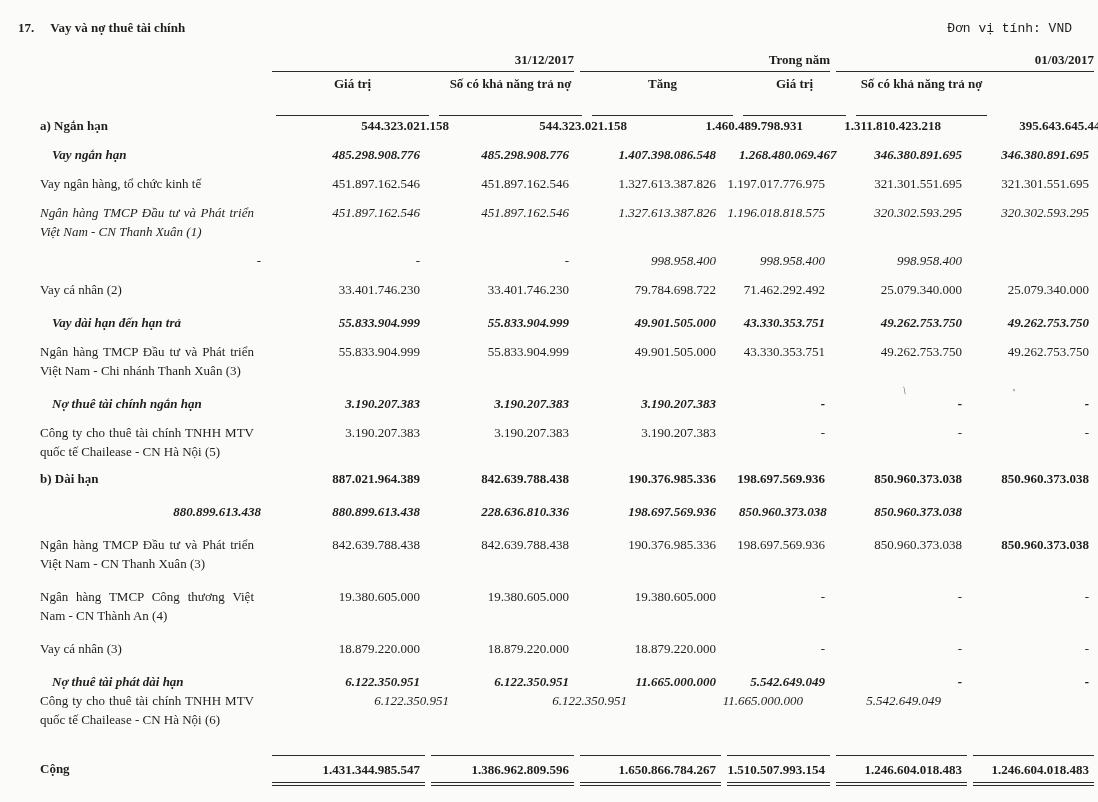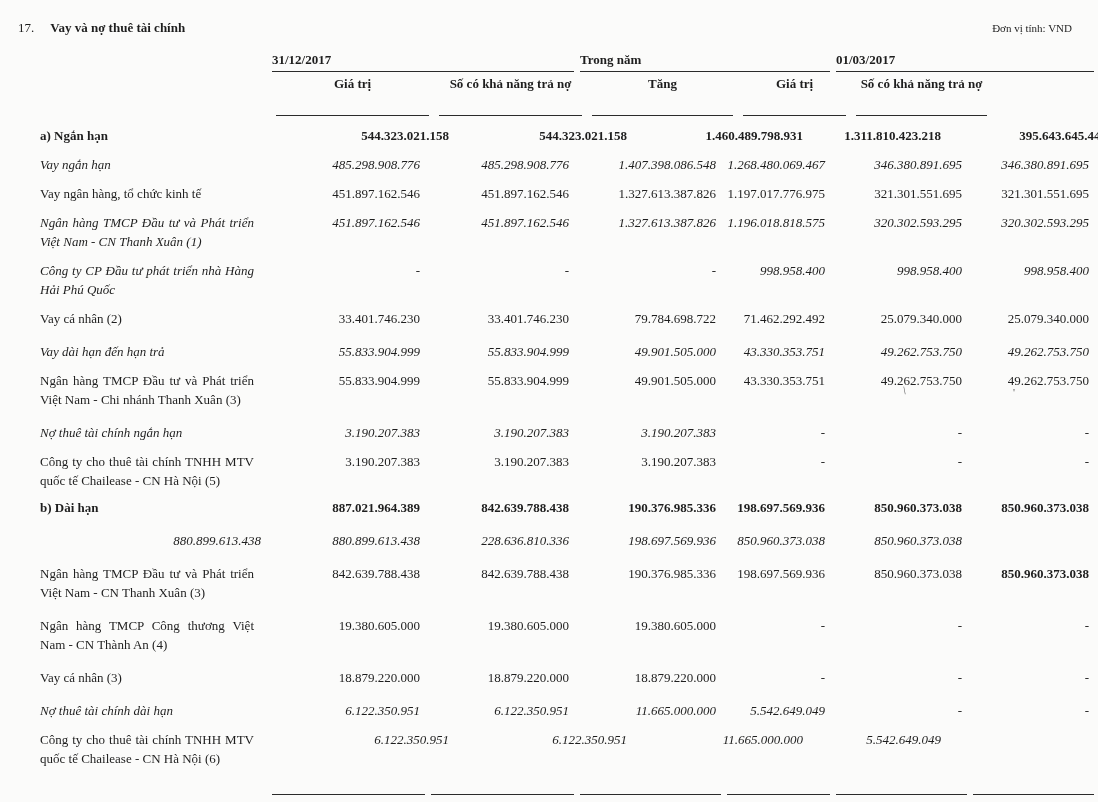--- a/index.html
+++ b/index.html
@@ -8,50 +8,50 @@
     background:#fbfbfa;
     font-family:"Liberation Serif","DejaVu Serif",serif;
     color:#1e1e1e;
     font-size:13px;
     line-height:19px;
     -webkit-font-smoothing:antialiased;
     position:relative;
   }
   .page{padding:14px 4px 0 18px;}
   .title-row{display:flex;align-items:baseline;}
-  .sec-no{font-weight:normal;margin-right:16px;}
+  .sec-no{font-weight:bold;margin-right:16px;}
   .title{font-weight:bold;}
-  .unit{margin-left:auto;padding-right:22px;font-size:11px;margin-top:5px;}
+  .unit{margin-left:auto;padding-right:22px;font-size:13px;margin-top:5px;font-family:Liberation Mono, monospace;}
   .tablewrap{margin-left:22px;margin-top:12px;}
 
   .row{display:grid;grid-template-columns:226px 153px 143px 141px 103px 131px 121px;column-gap:6px;}
   .row.ghead{grid-template-columns:226px 302px 250px 258px;}
 
   .grp{
-    font-weight:bold;text-align:left;
+    font-weight:bold;text-align:right;
     border-bottom:1.5px solid #2b2b2b;
     padding-bottom:2px;
   }
   .sh{
     font-weight:bold;text-align:center;
     border-bottom:1.5px solid #2b2b2b;
     padding:3px 2px 4px 2px;
     line-height:17px;
   }
   .subhead{min-height:44px;gap:10px;}
 
   .lbl{text-align:justify;padding-right:12px;}
   .val{text-align:right;padding-right:5px;white-space:nowrap;}
 
   .b{font-weight:bold;}
   .i{font-style:italic;}
-  .bi{font-weight:normal;font-style:italic;}
+  .bi{font-weight:bold;font-style:italic;margin-left:12px;}
 
   
-  .s-tight{margin-top:10px;gap:35px;}
+  .s-tight{margin-top:0;gap:35px;}
   .s-normal{margin-top:10px;}
   .s-wide{margin-top:14px;}
   .s-section{margin-top:8px;}
 
   .trow{margin-top:26px;}
   .trow .val{
     border-top:1.5px solid #2b2b2b;
     border-bottom:4px double #2b2b2b;
     padding-top:4px;padding-bottom:3px;
     font-weight:bold;
@@ -119,21 +119,20 @@
         <div class="row drow s-normal">
           <div class="lbl i">Ngân hàng TMCP Đầu tư và Phát triển Việt Nam - CN Thanh Xuân (1)</div>
           <div class="val i">451.897.162.546</div>
           <div class="val i">451.897.162.546</div>
           <div class="val i">1.327.613.387.826</div>
           <div class="val i">1.196.018.818.575</div>
           <div class="val i">320.302.593.295</div>
           <div class="val i">320.302.593.295</div>
         </div>
         <div class="row drow s-normal">
-          <div class="lbl i">Công ty CP Đầu tư phát triển nhà Hàng Hải Phú Quốc</div>
           <div class="val i">-</div>
           <div class="val i">-</div>
           <div class="val i">-</div>
           <div class="val i">998.958.400</div>
           <div class="val i">998.958.400</div>
           <div class="val i">998.958.400</div>
         </div>
         <div class="row drow s-normal">
           <div class="lbl">Vay cá nhân (2)</div>
           <div class="val">33.401.746.230</div>
@@ -217,21 +216,21 @@
         <div class="row drow s-wide">
           <div class="lbl">Vay cá nhân (3)</div>
           <div class="val">18.879.220.000</div>
           <div class="val">18.879.220.000</div>
           <div class="val">18.879.220.000</div>
           <div class="val">-</div>
           <div class="val">-</div>
           <div class="val">-</div>
         </div>
         <div class="row drow s-wide">
-          <div class="lbl bi">Nợ thuê tài chính dài hạn</div>
+          <div class="lbl bi">Nợ thuê tài phát dài hạn</div>
           <div class="val bi">6.122.350.951</div>
           <div class="val bi">6.122.350.951</div>
           <div class="val bi">11.665.000.000</div>
           <div class="val bi">5.542.649.049</div>
           <div class="val bi">-</div>
           <div class="val bi">-</div>
         </div>
         <div class="row drow s-tight">
           <div class="lbl">Công ty cho thuê tài chính TNHH MTV quốc tế Chailease - CN Hà Nội (6)</div>
           <div class="val i">6.122.350.951</div>

